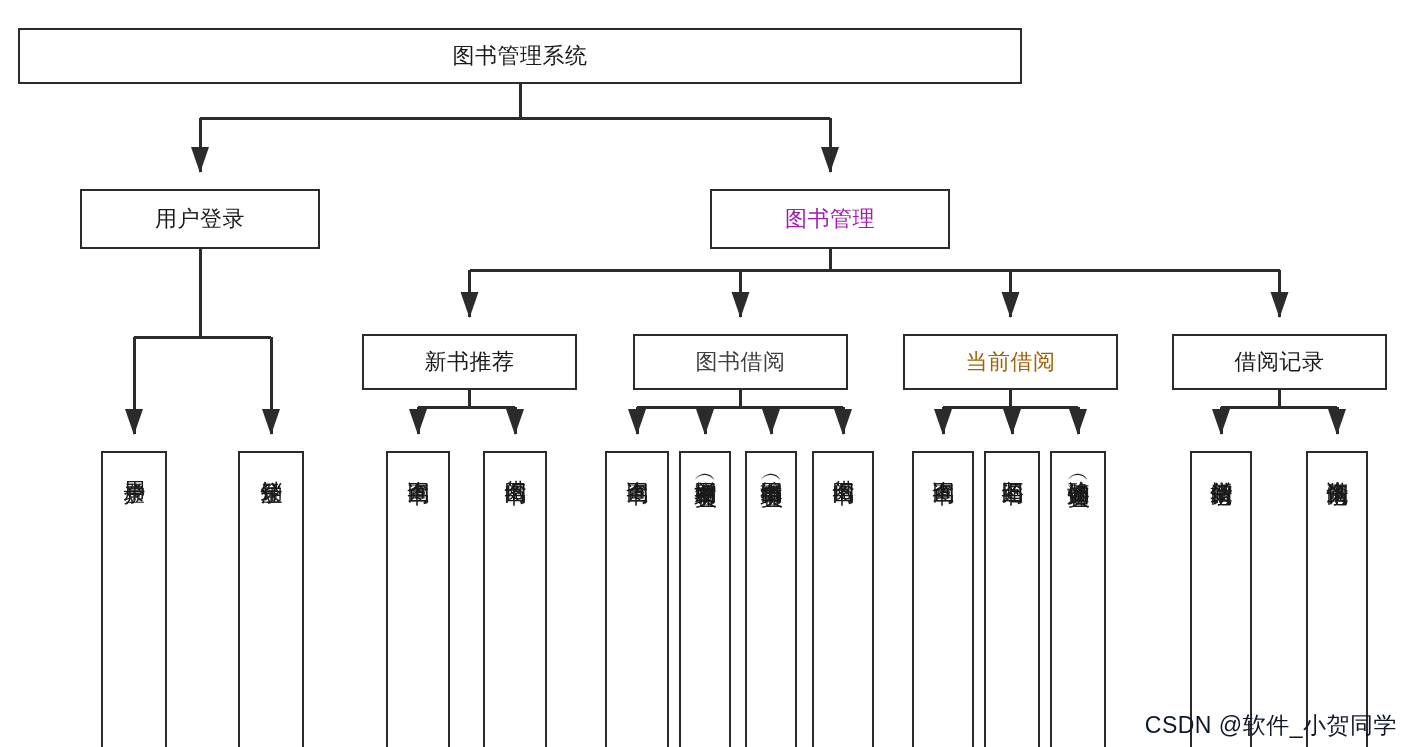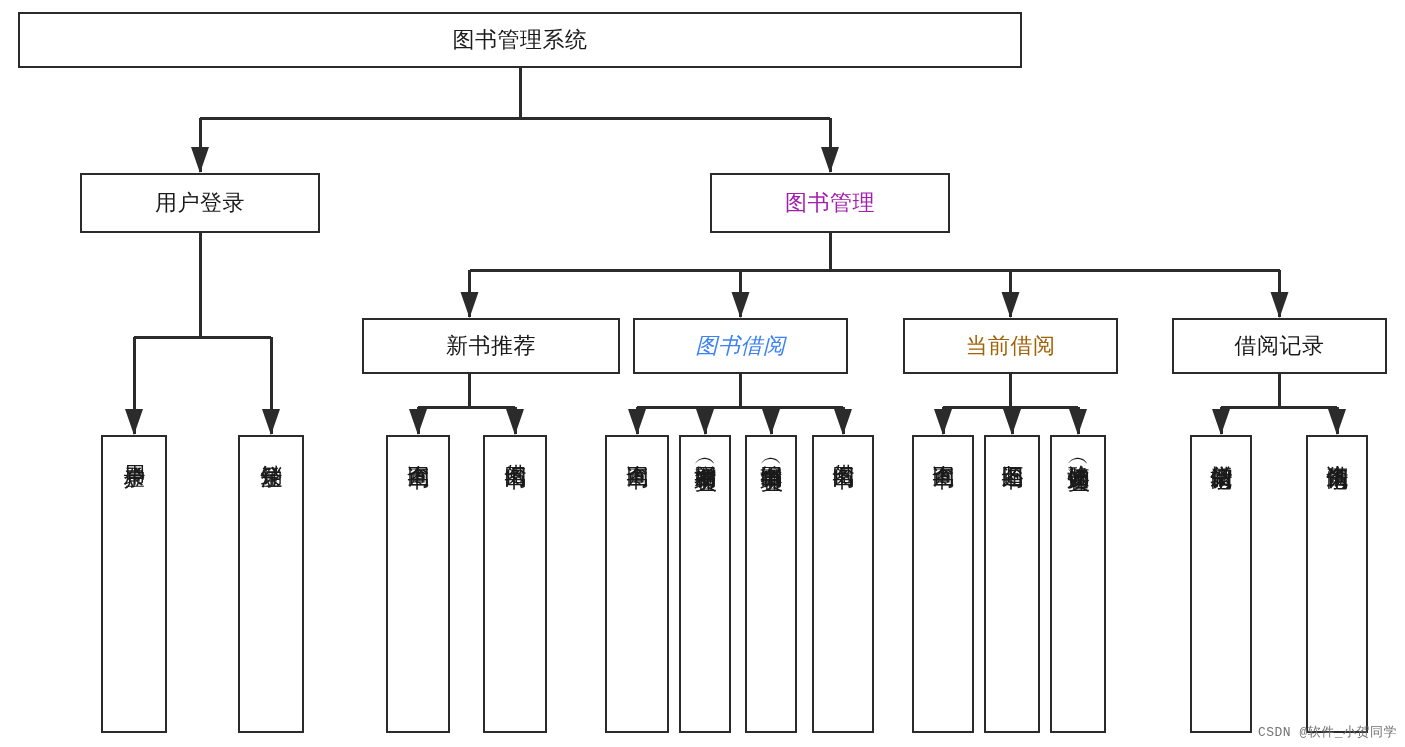--- a/index.html
+++ b/index.html
@@ -21,20 +21,21 @@
   }
   .node-box {
     position: absolute;
     box-sizing: border-box;
     background: #ffffff;
     border: 2px solid #2b2b2b;
     display: flex;
     align-items: center;
     justify-content: center;
     overflow: hidden;
+    margin-top: 16px;
   }
   .node-box.horizontal .node-label {
     writing-mode: horizontal-tb;
     text-align: center;
     font-size: 22px;
     color: #1a1a1a;
     letter-spacing: 0.5px;
     line-height: 1.1;
     white-space: nowrap;
   }
@@ -58,23 +59,23 @@
     left: 0;
     top: 0;
     width: 1405px;
     height: 747px;
     pointer-events: none;
   }
   #watermark {
     position: absolute;
     right: 8px;
     bottom: 6px;
-    font-size: 13px;
-    color: #737373;
-    font-family: Liberation Mono, monospace;
+    font-size: 23px;
+    color: #0f172a;
+    font-family: Liberation Sans, sans-serif;
     white-space: nowrap;
     letter-spacing: 0.5px;
   }
 </style>
 </head>
 <body>
 
 <div id="diagram-root">
   <svg id="edges-layer" width="1405" height="747" viewBox="0 0 1405 747">
       <line x1="520" y1="68" x2="520" y2="118" stroke="#2b2b2b" stroke-width="3" shape-rendering="crispEdges"></line>
@@ -133,25 +134,25 @@
   <div id="nodes-layer">
       <div class="node-box horizontal" style="left: 18px; top: 12px; width: 1004px; height: 56px; border-color: rgb(43, 43, 43); background: rgb(255, 255, 255);">
         <span class="node-label" style="color: rgb(26, 26, 26);">图书管理系统</span>
       </div>
       <div class="node-box horizontal" style="left: 80px; top: 173px; width: 240px; height: 60px; border-color: rgb(43, 43, 43); background: rgb(255, 255, 255);">
         <span class="node-label" style="color: rgb(26, 26, 26);">用户登录</span>
       </div>
       <div class="node-box horizontal" style="left: 710px; top: 173px; width: 240px; height: 60px; border-color: rgb(43, 43, 43); background: rgb(255, 255, 255);">
         <span class="node-label" style="color: #a21caf;">图书管理</span>
       </div>
-      <div class="node-box horizontal" style="left: 362px; top: 318px; width: 258px; height: 56px; border-color: rgb(43, 43, 43); background: rgb(255, 255, 255);">
+      <div class="node-box horizontal" style="left: 362px; top: 318px; width: 215px; height: 56px; border-color: rgb(43, 43, 43); background: rgb(255, 255, 255);">
         <span class="node-label" style="color: rgb(26, 26, 26);">新书推荐</span>
       </div>
       <div class="node-box horizontal" style="left: 633px; top: 318px; width: 215px; height: 56px; border-color: rgb(43, 43, 43); background: rgb(255, 255, 255);">
-        <span class="node-label" style="color: #3b82f6; font-style: italic;">图书借阅</span>
+        <span class="node-label" style="color: #404040;">图书借阅</span>
       </div>
       <div class="node-box horizontal" style="left: 903px; top: 318px; width: 215px; height: 56px; border-color: rgb(43, 43, 43); background: rgb(255, 255, 255);">
         <span class="node-label" style="color: #a16207;">当前借阅</span>
       </div>
       <div class="node-box horizontal" style="left: 1172px; top: 318px; width: 215px; height: 56px; border-color: rgb(43, 43, 43); background: rgb(255, 255, 255);">
         <span class="node-label" style="color: rgb(26, 26, 26);">借阅记录</span>
       </div>
       <div class="node-box vertical" style="left: 101px; top: 435px; width: 66px; height: 298px; border-color: rgb(43, 43, 43); background: rgb(255, 255, 255);">
         <span class="node-label" style="color: rgb(26, 26, 26);">用户登录</span>
       </div>

